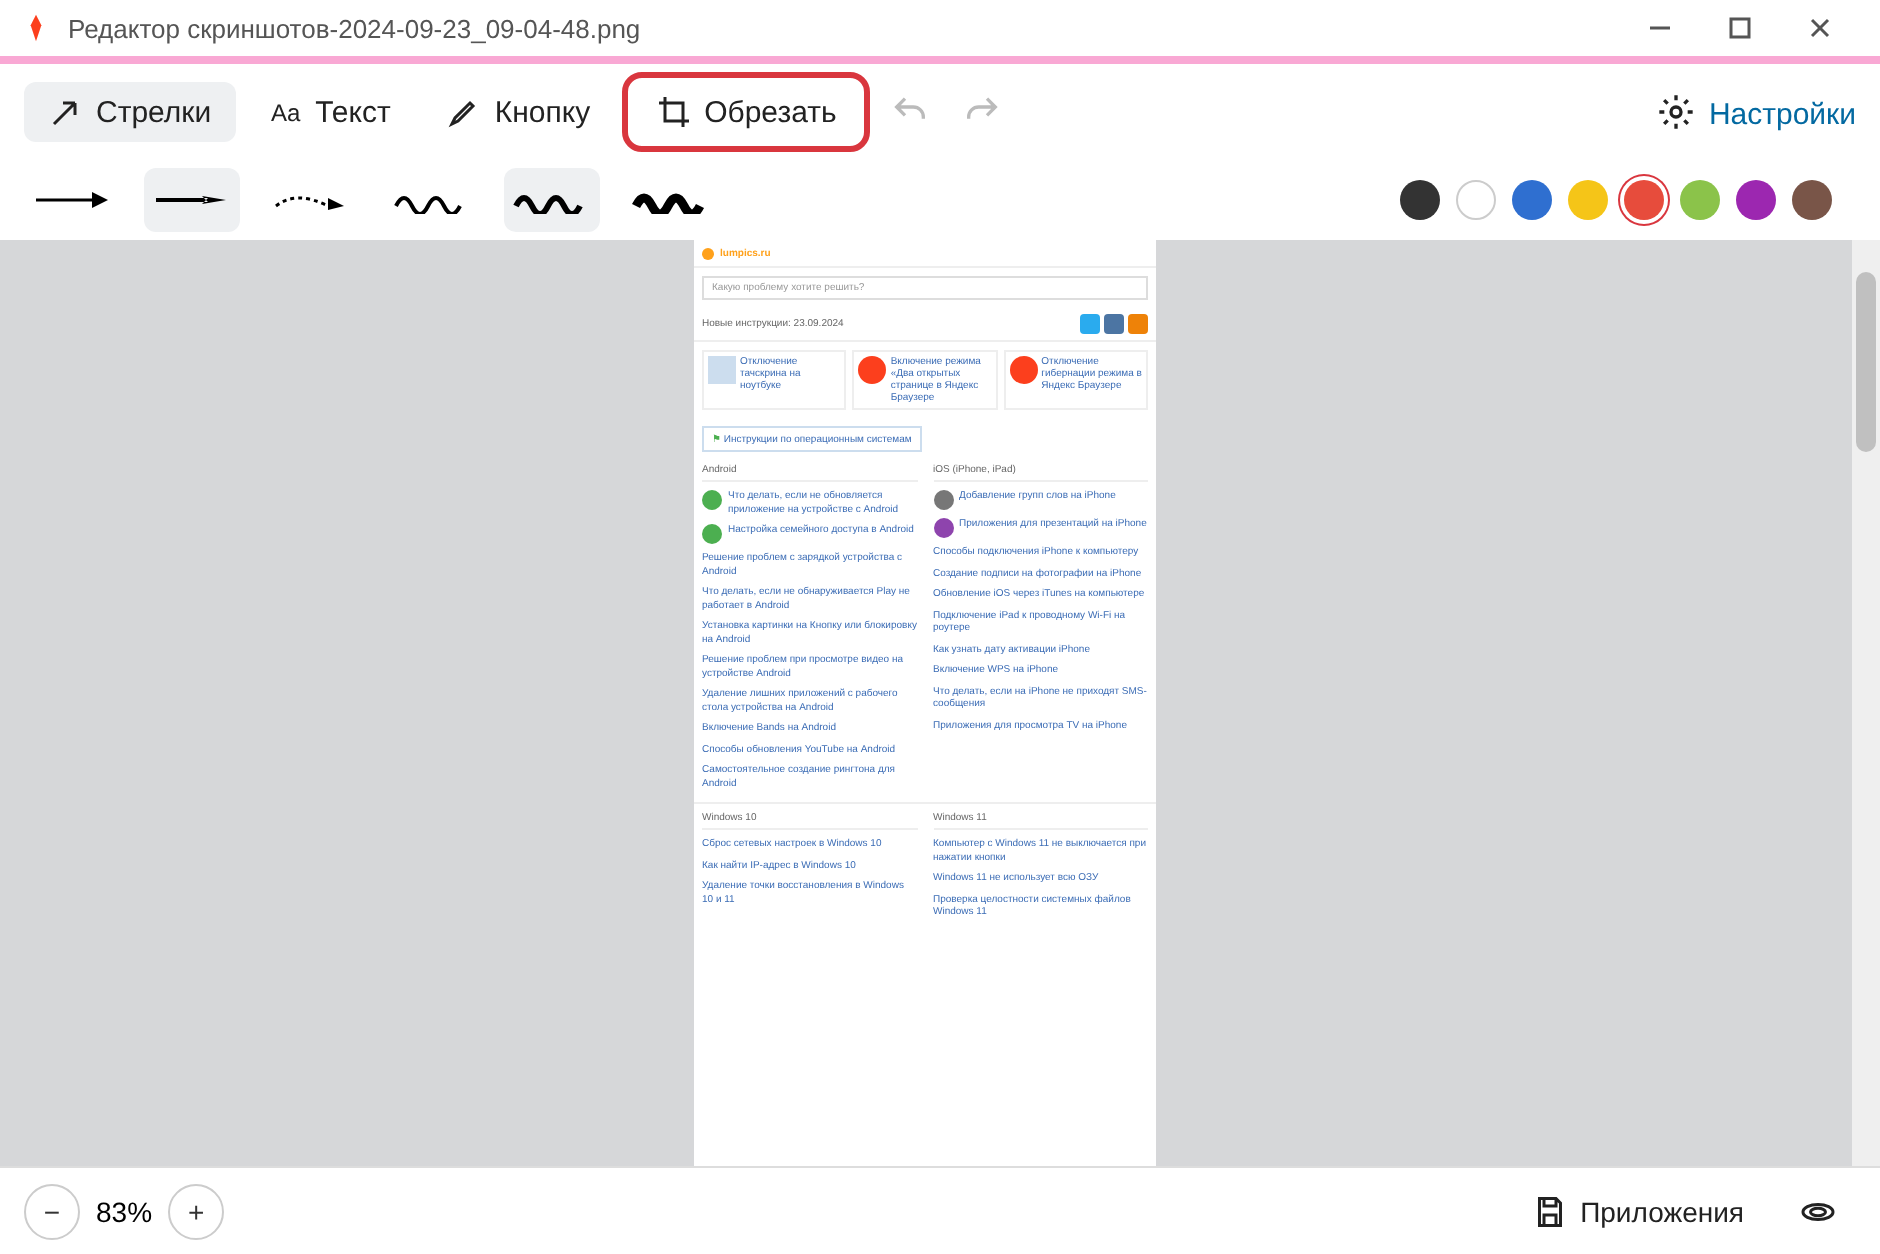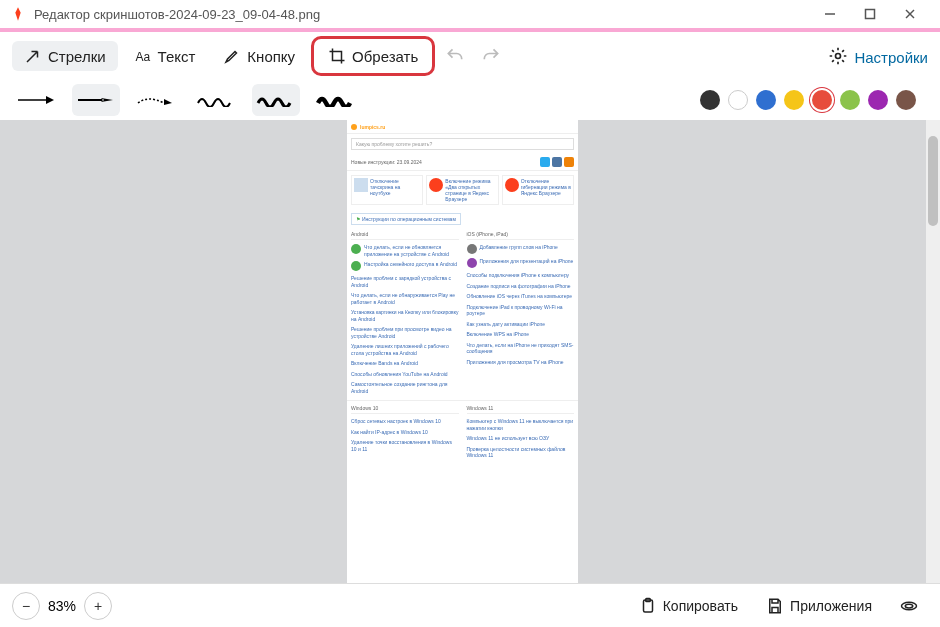--- a/index.html
+++ b/index.html
@@ -261,27 +261,20 @@
     </div>
 </div>
 
 <div class="bottombar">
   <div class="zoombtn">−</div>
   <span>83%</span>
   <div class="zoombtn">+</div>
   <div class="btm-spacer"></div>
   <div class="btmbtn">
     <svg viewBox="0 0 24 24">
-        <rect x="6" y="4" width="12" height="16" rx="2" fill="none" stroke="#222" stroke-width="2"></rect>
-        <rect x="9" y="2" width="6" height="4" rx="1" fill="none" stroke="#222" stroke-width="2"></rect>
-      </svg>
-    <span>Копировать</span>
-  </div>
-  <div class="btmbtn">
-    <svg viewBox="0 0 24 24">
         <path fill="none" stroke="#222" stroke-width="2" d="M5 3h11l3 3v15H5zM8 3v5h8V3M8 21v-7h8v7"></path>
       </svg>
     <span>Приложения</span>
   </div>
   <div class="btmbtn">
     <svg viewBox="0 0 24 24">
         <ellipse cx="12" cy="12" rx="10" ry="5" fill="none" stroke="#222" stroke-width="2"></ellipse>
         <ellipse cx="12" cy="12" rx="5" ry="2.5" fill="none" stroke="#222" stroke-width="2"></ellipse>
       </svg>
   </div>

